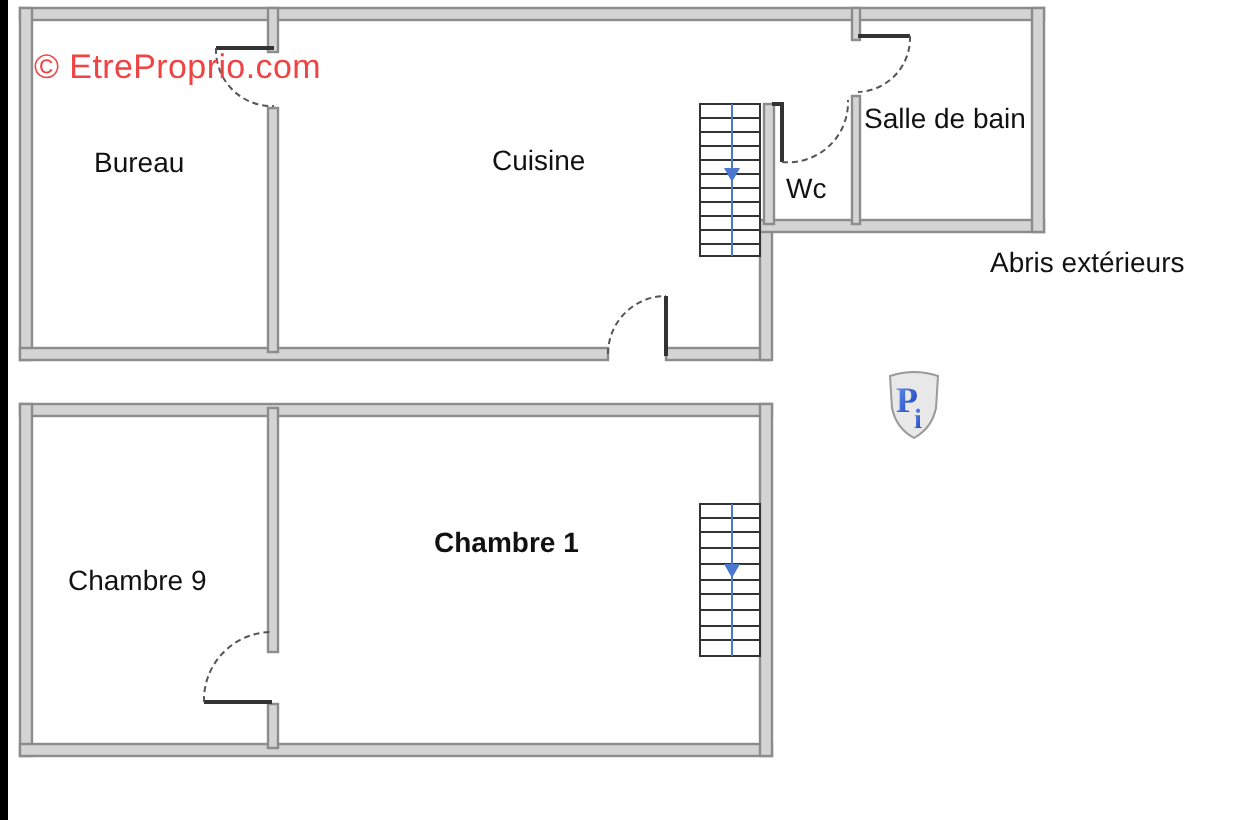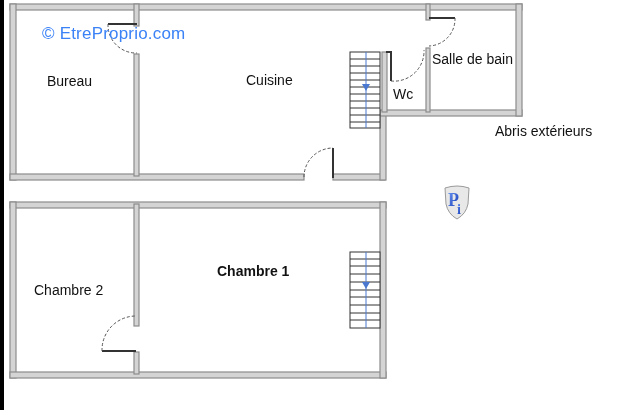--- a/index.html
+++ b/index.html
@@ -1,20 +1,20 @@
 <!DOCTYPE html>
 <html><head>
 <meta charset="utf-8">
 <style>
   html, body { margin:0; padding:0; }
   body { width:621px; height:410px; background:#ffffff; position:relative; overflow:hidden; font-family:"Liberation Sans", sans-serif; }
   .edge { position:absolute; left:0; top:0; width:4px; height:410px; background:#000; }
   svg.plan { position:absolute; left:0; top:0; }
   .label { position:absolute; font-size:14px; color:#111; white-space:nowrap; }
-  .watermark { position:absolute; left:17px; top:24px; font-size:17px; color:#3b82f6; letter-spacing:0.2px;margin-left:25px; }
+  .watermark { position:absolute; left:17px; top:24px; font-size:17px; color:#ef4444; letter-spacing:0.2px; }
   .logo { position:absolute; left:442px; top:184px; width:30px; height:36px; }
 </style>
 </head>
 <body>
 
 <div class="edge"></div>
 
 <svg class="plan" width="621" height="410" viewBox="0 0 621 410">
   <defs>
     <style>
@@ -110,21 +110,21 @@
   </g>
 </svg>
 
 <div class="watermark">© EtreProprio.com</div>
 
 <div class="label" style="left:47px; top:73px;">Bureau</div>
 <div class="label" style="left:246px; top:72px;text-align:center;">Cuisine</div>
 <div class="label" style="left:432px; top:51px;text-align:center;">Salle de bain</div>
 <div class="label" style="left:393px; top:86px;">Wc</div>
 <div class="label" style="left:495px; top:123px;">Abris extérieurs</div>
-<div class="label" style="left:34px; top:282px;">Chambre 2</div>
+<div class="label" style="left:34px; top:282px;">Chambre 9</div>
 <div class="label" style="left:217px; top:263px;font-weight:bold;">Chambre 1</div>
 
 <svg class="logo" viewBox="0 0 30 36">
   <defs>
     <linearGradient id="lg" x1="0" y1="0" x2="1" y2="1">
       <stop offset="0" stop-color="#6f9cf5"></stop>
       <stop offset="1" stop-color="#0a2fb0"></stop>
     </linearGradient>
   </defs>
   <path d="M3,4 Q15,0 27,4 L26,20 Q24,30 15,35 Q6,30 4,20 Z" fill="#e8e8e8" stroke="#9a9a9a" stroke-width="1"></path>

